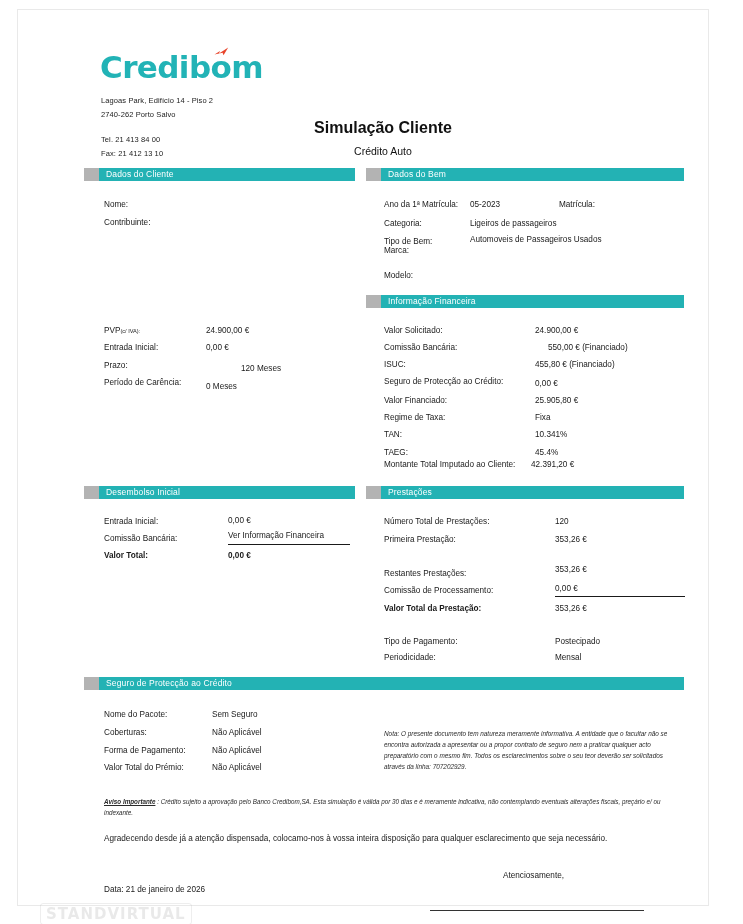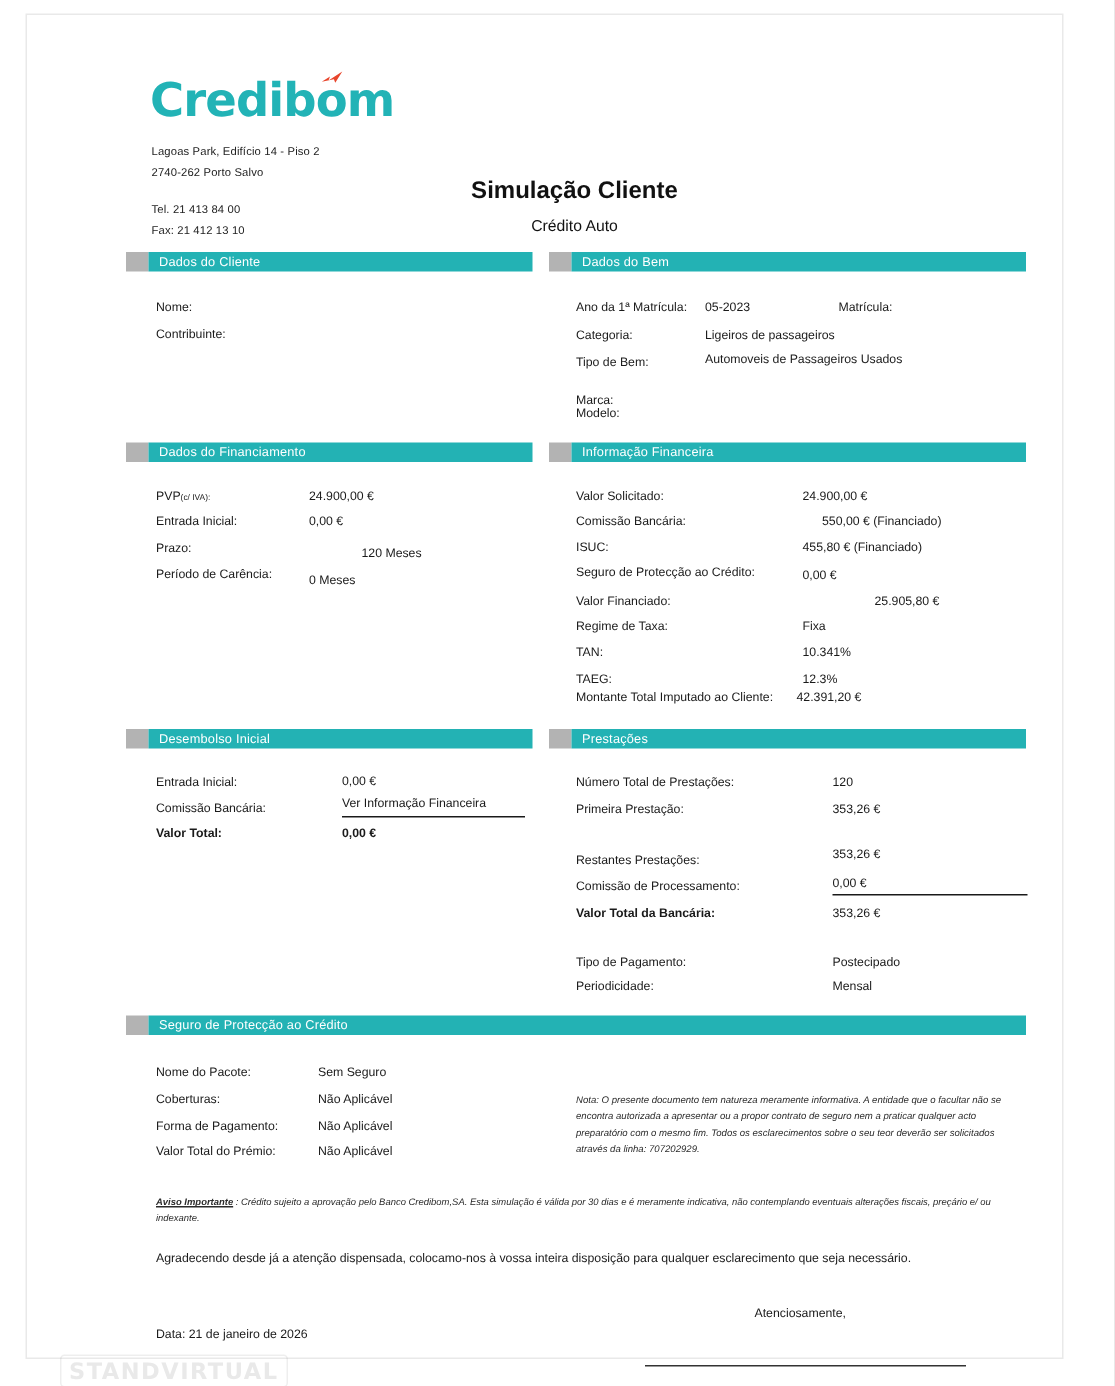--- a/index.html
+++ b/index.html
@@ -219,31 +219,25 @@
     </div>
     <div class="field" style="left:366px; top:190px;">Ano da 1ª Matrícula:</div>
     <div class="field" style="left:452px; top:190px;">05-2023</div>
     <div class="field" style="left:541px; top:190px;">Matrícula:</div>
     <div class="field" style="left:600px; top:190px;"></div>
 
     <div class="field" style="left:366px; top:209px;">Categoria:</div>
     <div class="field" style="left:452px; top:209px;">Ligeiros de passageiros</div>
     <div class="field" style="left:366px; top:227px;">Tipo de Bem:</div>
     <div class="field" style="left:452px; top:225px;">Automoveis de Passageiros Usados</div>
-    <div class="field" style="left:366px; top:252px;">Marca:</div>
+    <div class="field" style="left:366px; top:236px;">Marca:</div>
     <div class="field" style="left:452px; top:244px;"></div>
     <div class="field" style="left:366px; top:261px;">Modelo:</div>
     <div class="field" style="left:452px; top:261px;"></div>
 
-    <div class="sec-head" style="left:66px; top:285px; width:271px;">
-      <div class="tab"></div>
-      <div class="bar">
-          <span>Dados do Financiamento</span>
-        </div>
-    </div>
     <div class="field" style="left:86px; top:316px;"><span>PVP</span><span class="sub">(c/ IVA):</span></div>
     <div class="field" style="left:188px; top:316px;">24.900,00 €</div>
     <div class="field" style="left:86px; top:333px;">Entrada Inicial:</div>
     <div class="field" style="left:188px; top:333px;">0,00 €</div>
     <div class="field" style="left:86px; top:351px;">Prazo:</div>
     <div class="field" style="left:188px; top:354px;margin-left:35px;">120 Meses</div>
     <div class="field" style="left:86px; top:368px;">Período de Carência:</div>
     <div class="field" style="left:188px; top:372px;">0 Meses</div>
 
     <div class="sec-head" style="left:348px; top:285px; width:318px;">
@@ -254,27 +248,27 @@
     </div>
     <div class="field" style="left:366px; top:316px;">Valor Solicitado:</div>
     <div class="field" style="left:517px; top:316px;">24.900,00 €</div>
     <div class="field" style="left:366px; top:333px;">Comissão Bancária:</div>
     <div class="field" style="left:517px; top:333px;padding-left:13px;">550,00 € (Financiado)</div>
     <div class="field" style="left:366px; top:350px;">ISUC:</div>
     <div class="field" style="left:517px; top:350px;">455,80 € (Financiado)</div>
     <div class="field" style="left:366px; top:367px;">Seguro de Protecção ao Crédito:</div>
     <div class="field" style="left:517px; top:369px;">0,00 €</div>
     <div class="field" style="left:366px; top:386px;">Valor Financiado:</div>
-    <div class="field" style="left:517px; top:386px;margin-left:48px;">25.905,80 €</div>
+    <div class="field" style="left:517px; top:386px;">25.905,80 €</div>
     <div class="field" style="left:366px; top:403px;">Regime de Taxa:</div>
     <div class="field" style="left:517px; top:403px;">Fixa</div>
     <div class="field" style="left:366px; top:420px;">TAN:</div>
     <div class="field" style="left:517px; top:420px;">10.341%</div>
     <div class="field" style="left:366px; top:438px;">TAEG:</div>
-    <div class="field" style="left:517px; top:438px;">12.3%</div>
+    <div class="field" style="left:517px; top:438px;">45.4%</div>
     <div class="field" style="left:366px; top:450px;">Montante Total Imputado ao Cliente:</div>
     <div class="field" style="left:513px; top:450px;">42.391,20 €</div>
 
     <div class="sec-head" style="left:66px; top:476px; width:271px;">
       <div class="tab"></div>
       <div class="bar">
           <span>Desembolso Inicial</span>
         </div>
     </div>
     <div class="field" style="left:86px; top:507px;">Entrada Inicial:</div>
@@ -293,21 +287,21 @@
     </div>
     <div class="field" style="left:366px; top:507px;">Número Total de Prestações:</div>
     <div class="field" style="left:537px; top:507px;">120</div>
     <div class="field" style="left:366px; top:525px;">Primeira Prestação:</div>
     <div class="field" style="left:537px; top:525px;">353,26 €</div>
     <div class="field" style="left:366px; top:559px;">Restantes Prestações:</div>
     <div class="field" style="left:537px; top:555px;">353,26 €</div>
     <div class="field" style="left:366px; top:576px;">Comissão de Processamento:</div>
     <div class="field" style="left:537px; top:574px;">0,00 €</div>
     <div class="uline" style="left:537px; top:586px; width:130px;"></div>
-    <div class="field bold" style="left:366px; top:594px;">Valor Total da Bancária:</div>
+    <div class="field bold" style="left:366px; top:594px;">Valor Total da Prestação:</div>
     <div class="field" style="left:537px; top:594px;">353,26 €</div>
     <div class="field" style="left:366px; top:627px;">Tipo de Pagamento:</div>
     <div class="field" style="left:537px; top:627px;">Postecipado</div>
     <div class="field" style="left:366px; top:643px;">Periodicidade:</div>
     <div class="field" style="left:537px; top:643px;">Mensal</div>
 
     <div class="sec-head" style="left:66px; top:667px; width:600px;">
       <div class="tab"></div>
       <div class="bar">
           <span>Seguro de Protecção ao Crédito</span>

